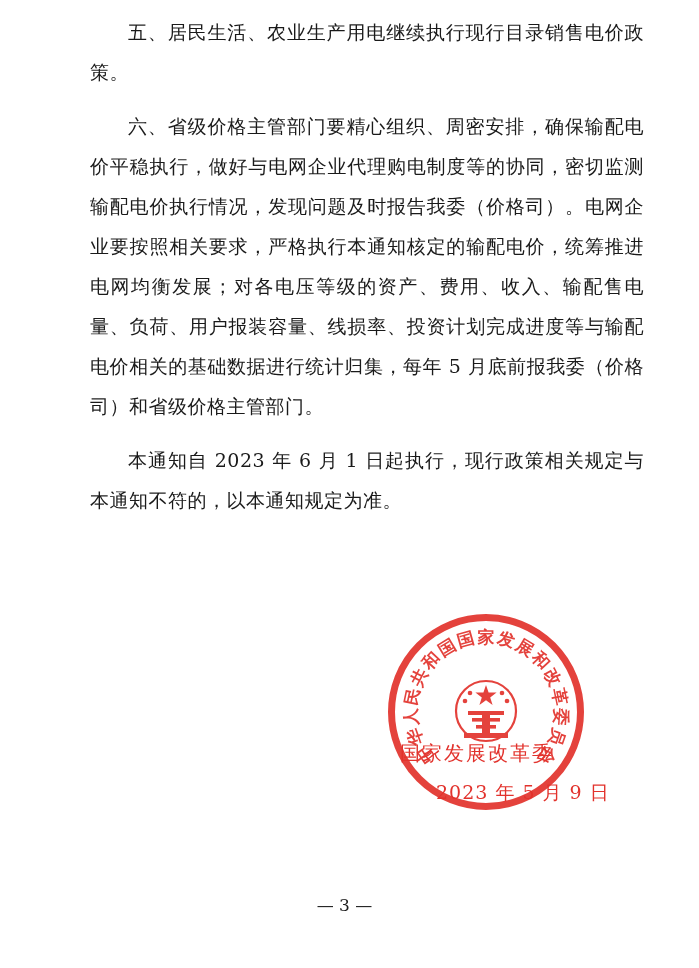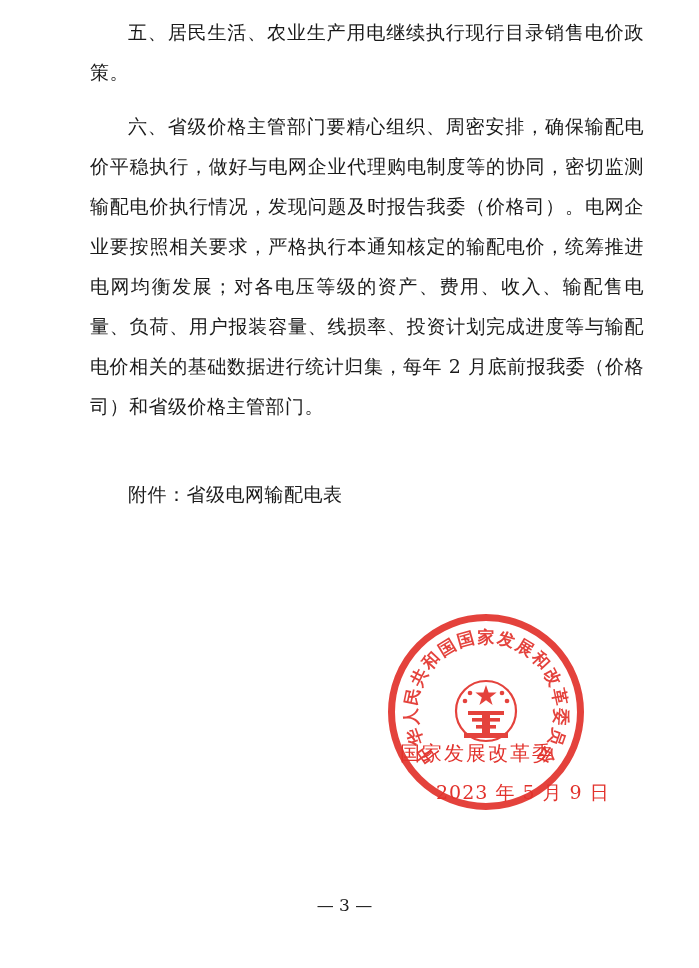--- a/index.html
+++ b/index.html
@@ -127,28 +127,28 @@
 </style>
 </head>
 <body>
 
 <div class="page">
 
   <p class="para indent">五、居民生活、农业生产用电继续执行现行目录销售电价政策。</p>
 
   <div class="spacer-sm"></div>
 
-  <p class="para indent">六、省级价格主管部门要精心组织、周密安排，确保输配电价平稳执行，做好与电网企业代理购电制度等的协同，密切监测输配电价执行情况，发现问题及时报告我委（价格司）。电网企业要按照相关要求，严格执行本通知核定的输配电价，统筹推进电网均衡发展；对各电压等级的资产、费用、收入、输配售电量、负荷、用户报装容量、线损率、投资计划完成进度等与输配电价相关的基础数据进行统计归集，每年 2 月底前报我委（价格司）和省级价格主管部门。</p>
+  <p class="para indent">六、省级价格主管部门要精心组织、周密安排，确保输配电价平稳执行，做好与电网企业代理购电制度等的协同，密切监测输配电价执行情况，发现问题及时报告我委（价格司）。电网企业要按照相关要求，严格执行本通知核定的输配电价，统筹推进电网均衡发展；对各电压等级的资产、费用、收入、输配售电量、负荷、用户报装容量、线损率、投资计划完成进度等与输配电价相关的基础数据进行统计归集，每年 5 月底前报我委（价格司）和省级价格主管部门。</p>
 
   <div class="spacer-sm"></div>
 
+  <p class="para indent">本通知自 2023 年 6 月 1 日起执行，现行政策相关规定与本通知不符的，以本通知规定为准。</p>
 
   <div class="spacer-md"></div>
 
-  <p class="attachment">附件：省级电网输配电表</p>
 
 </div>
 
 <div class="sign-block">
 
   <div class="seal">
     <div class="seal-inner">
       <div class="seal-text" id="sealArc">
           <span style="transform: translate(-50%, -50%) rotate(-125deg) translate(0px, -75px) rotate(0deg); left: 91px; top: 91px; transform-origin: 50% 50%;">中</span>
           <span style="transform: translate(-50%, -50%) rotate(-109.375deg) translate(0px, -75px) rotate(0deg); left: 91px; top: 91px; transform-origin: 50% 50%;">华</span>

